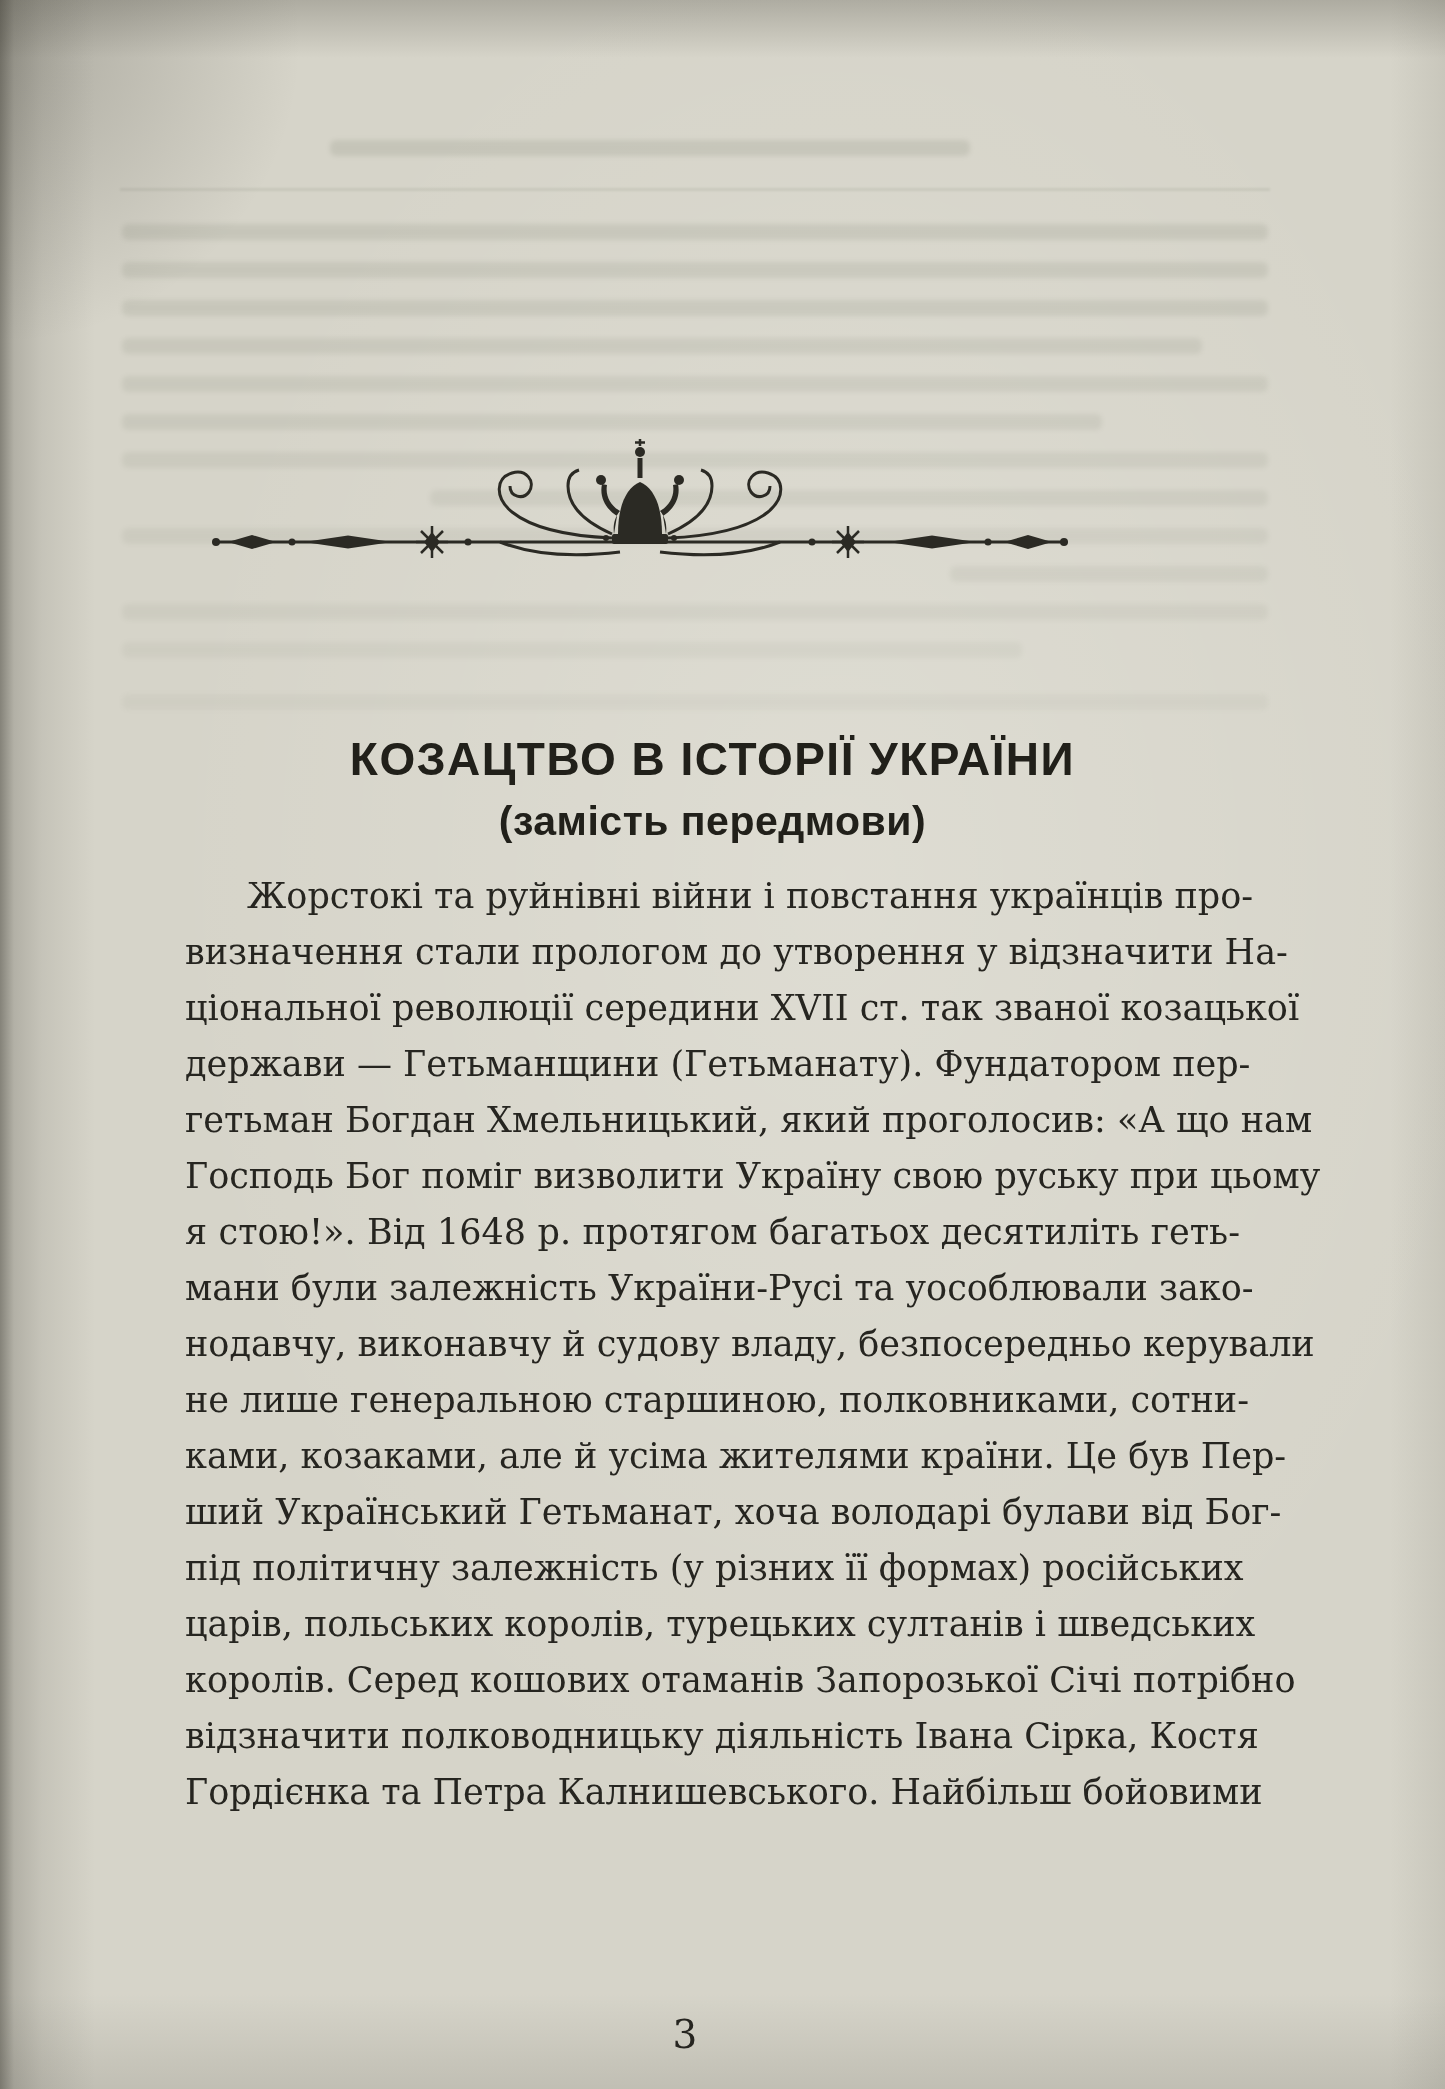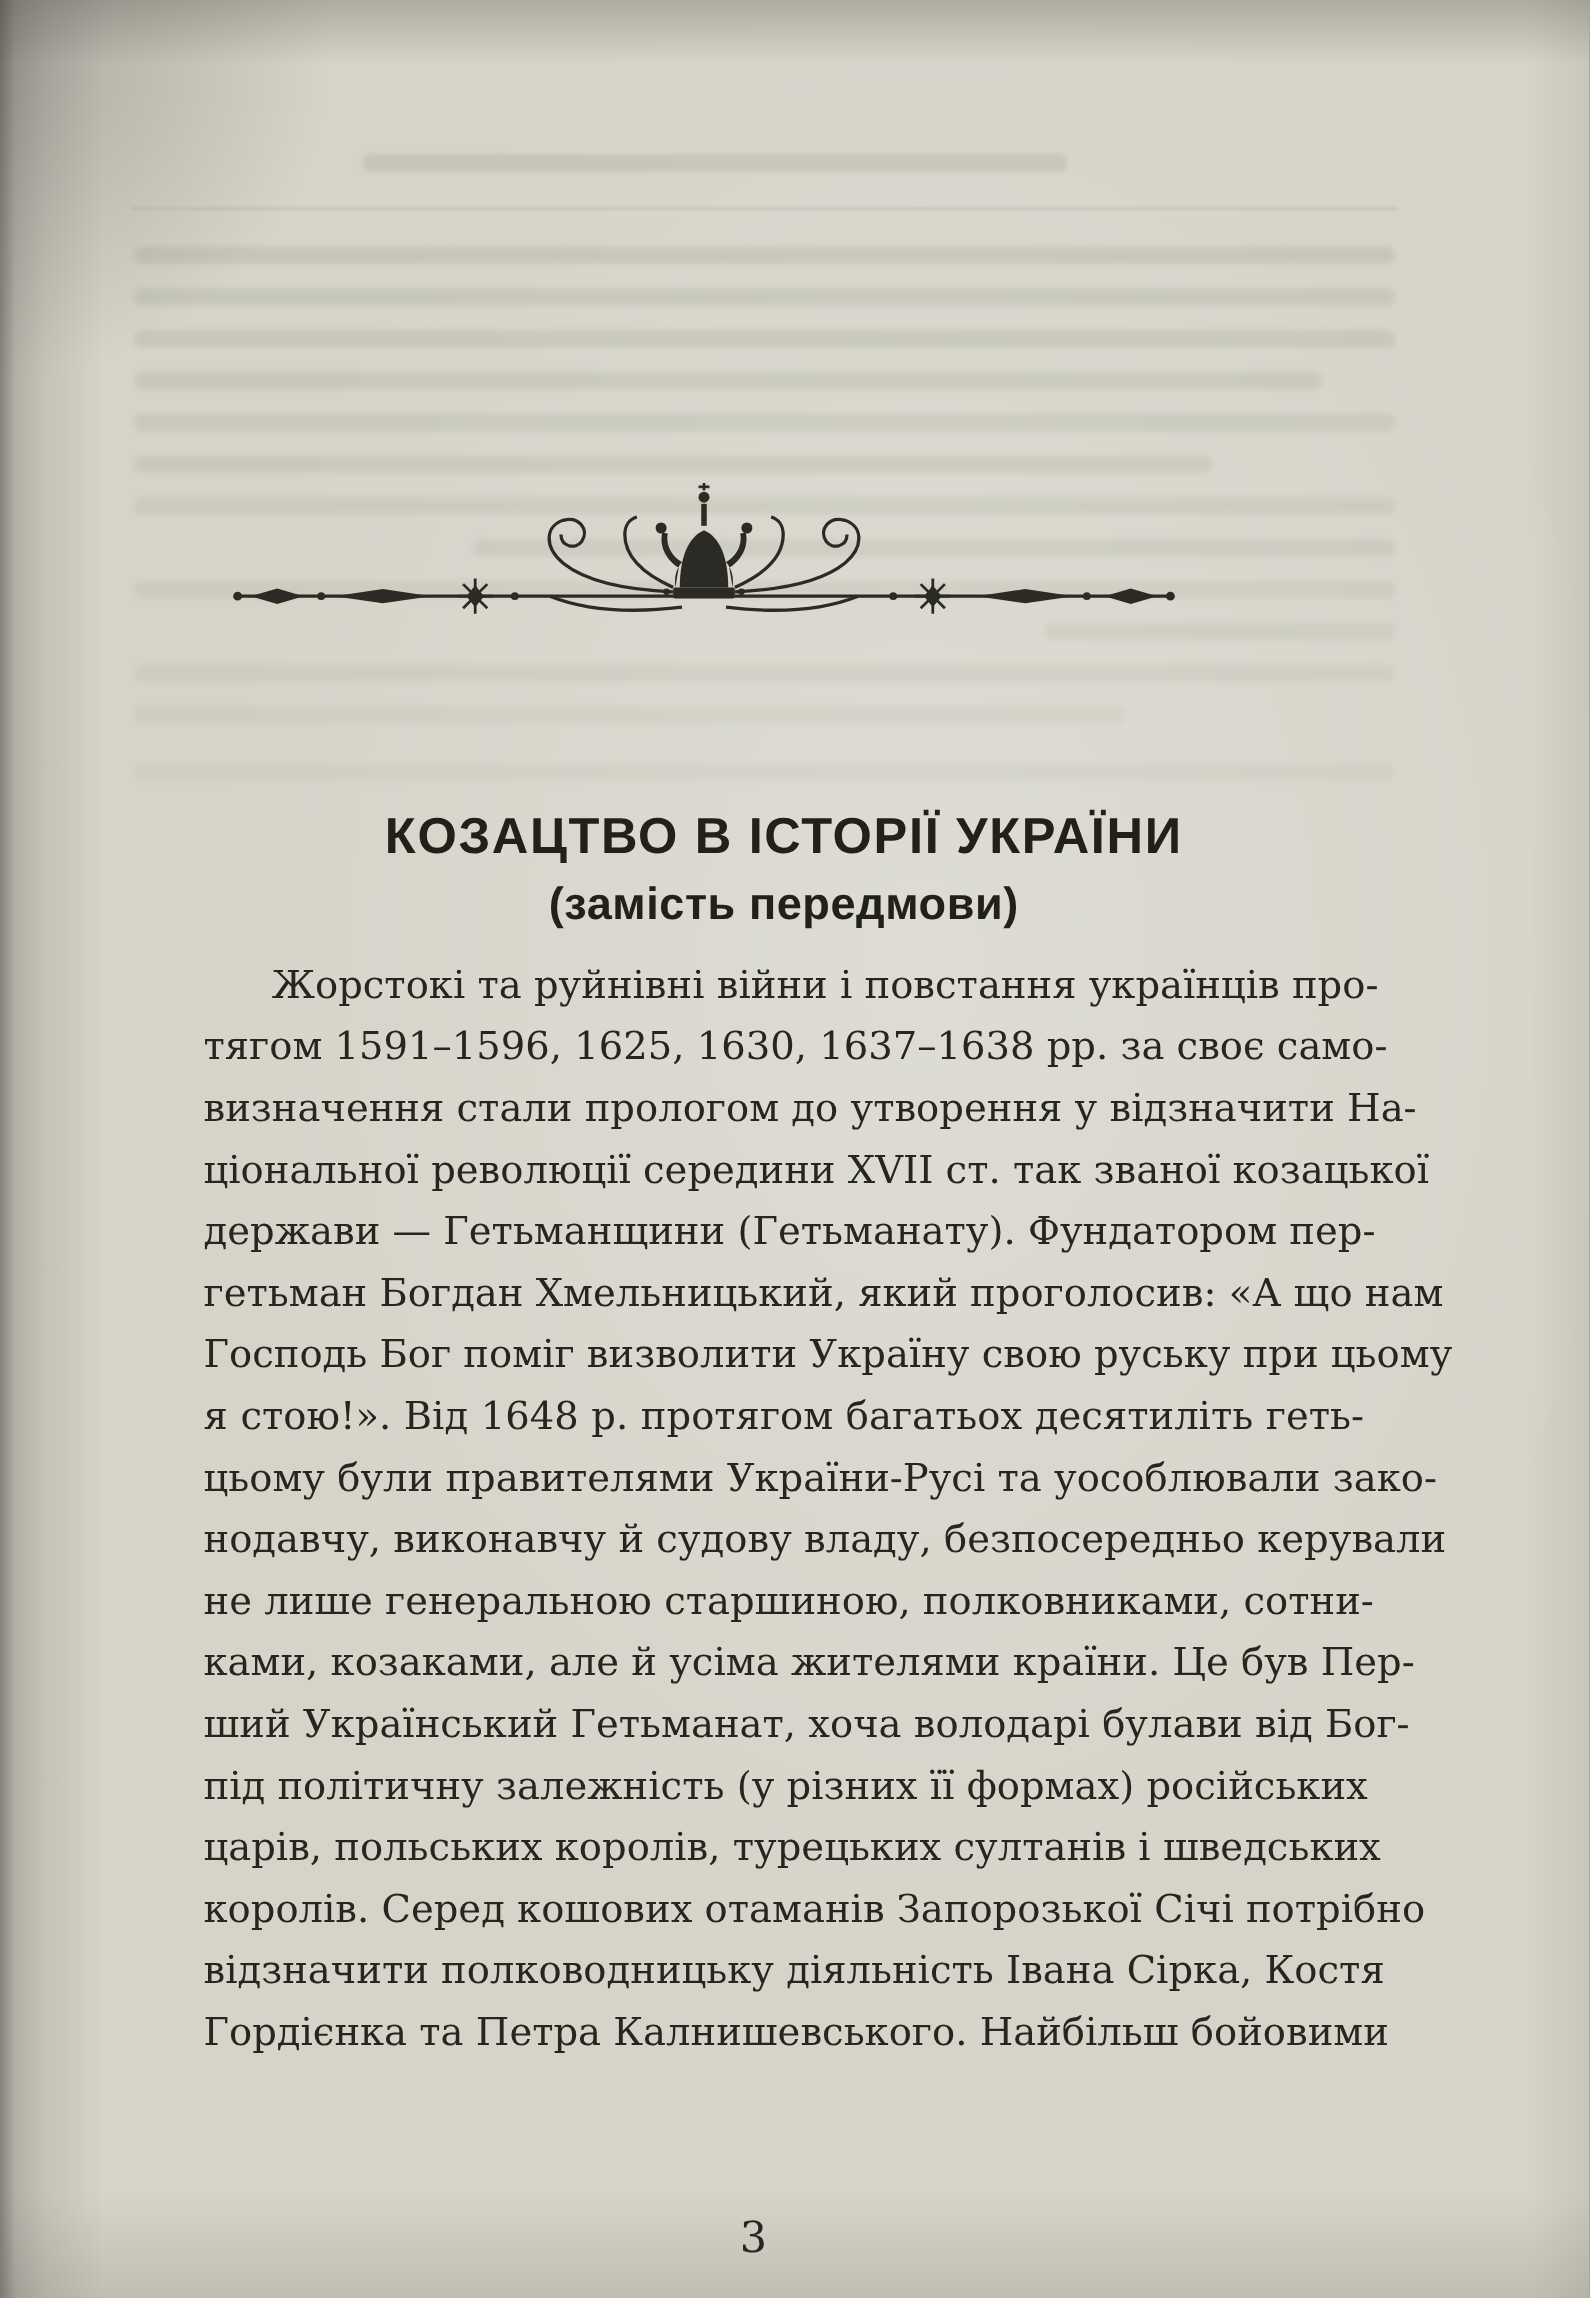--- a/index.html
+++ b/index.html
@@ -115,28 +115,27 @@
     </g>
   </svg>
 
   <div class="content heading">
     <h1>КОЗАЦТВО В ІСТОРІЇ УКРАЇНИ</h1>
     <p>(замість передмови)</p>
   </div>
 
   <div class="content bodytext">
     <div class="line indent">Жорстокі та руйнівні війни і повстання українців про-</div>
-    <div class="line">тягом 1591–1596, 1625, 1630, 1637–1638 рр. за своє само-</div>
     <div class="line">визначення стали прологом до утворення у відзначити На-</div>
     <div class="line">ціональної революції середини XVII ст. так званої козацької</div>
     <div class="line">держави — Гетьманщини (Гетьманату). Фундатором пер-</div>
     <div class="line">гетьман Богдан Хмельницький, який проголосив: «А що нам</div>
     <div class="line">Господь Бог поміг визволити Україну свою руську при цьому</div>
     <div class="line">я стою!». Від 1648 р. протягом багатьох десятиліть геть-</div>
-    <div class="line">цьому були правителями України-Русі та уособлювали зако-</div>
+    <div class="line">мани були залежність України-Русі та уособлювали зако-</div>
     <div class="line">нодавчу, виконавчу й судову владу, безпосередньо керували</div>
     <div class="line">не лише генеральною старшиною, полковниками, сотни-</div>
     <div class="line">ками, козаками, але й усіма жителями країни. Це був Пер-</div>
     <div class="line">ший Український Гетьманат, хоча володарі булави від Бог-</div>
     <div class="line">під політичну залежність (у різних її формах) російських</div>
     <div class="line">царів, польських королів, турецьких султанів і шведських</div>
     <div class="line">королів. Серед кошових отаманів Запорозької Січі потрібно</div>
     <div class="line">відзначити полководницьку діяльність Івана Сірка, Костя</div>
     <div class="line">Гордієнка та Петра Калнишевського. Найбільш бойовими</div>
   </div>

